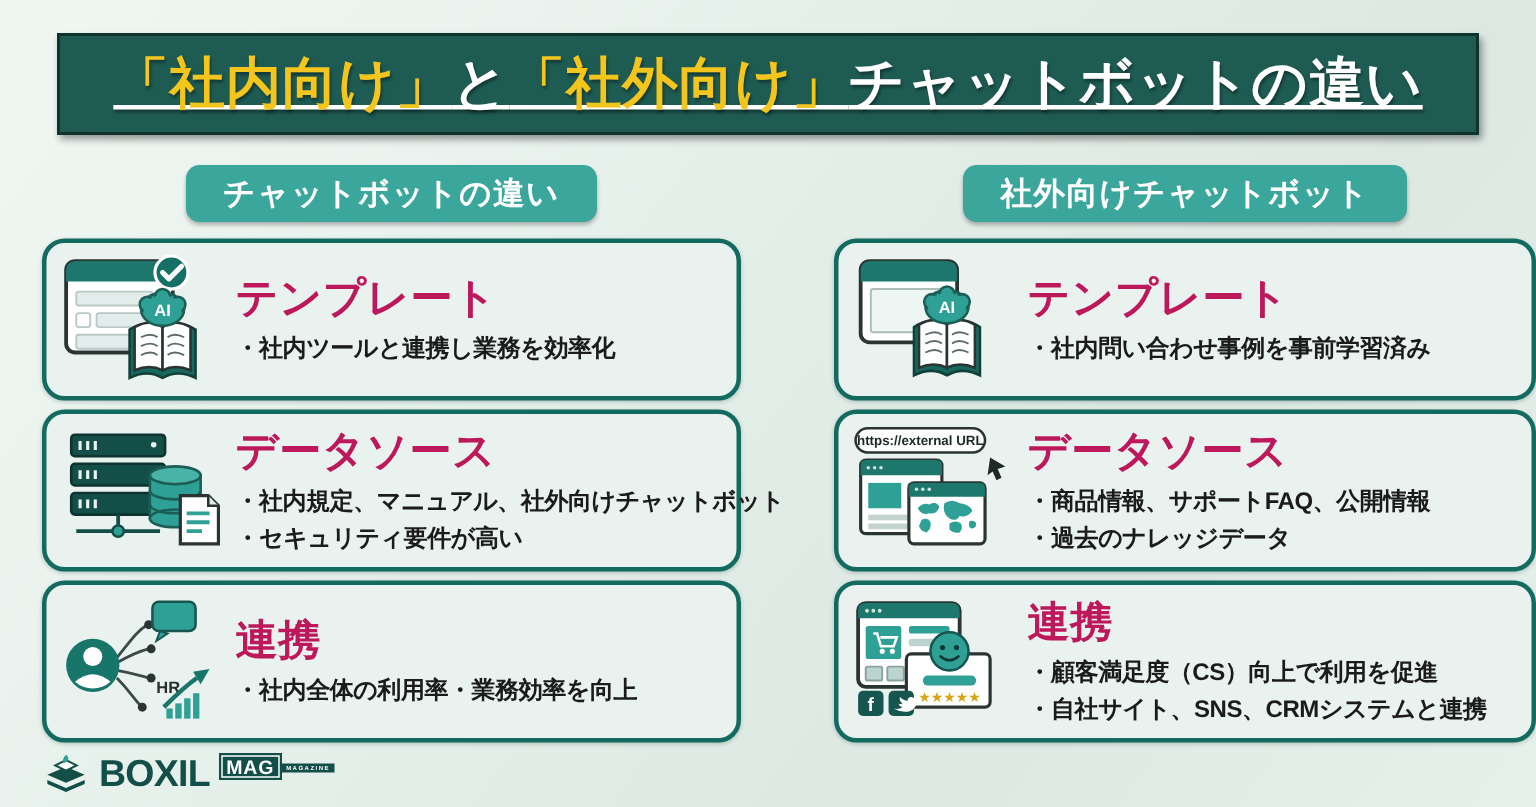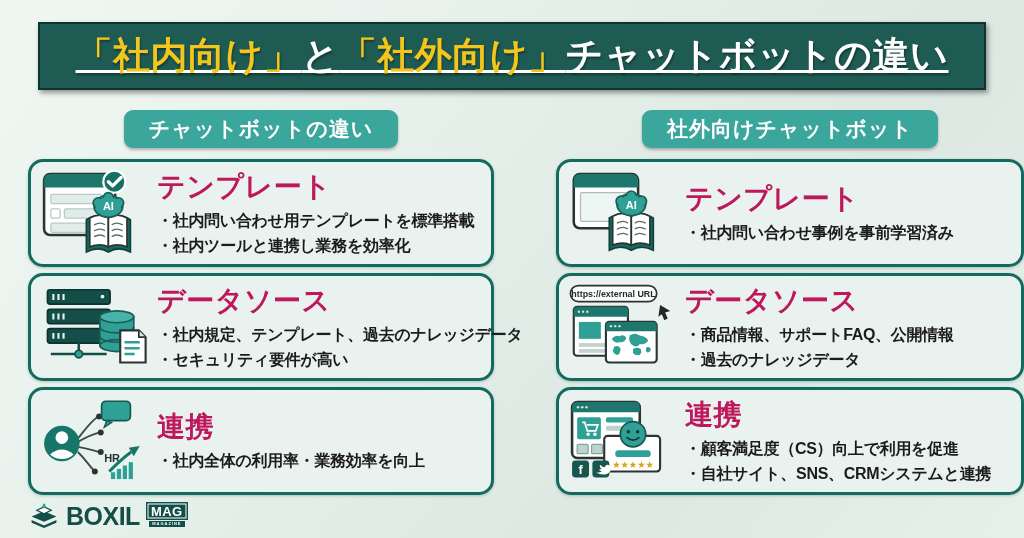--- a/index.html
+++ b/index.html
@@ -54,21 +54,21 @@
   }
   
   .footer{
     position:absolute;left:28px;top:502px;
     display:flex;align-items:flex-start;gap:6px;
   }
   .logo-text{
     font-size:25px;font-weight:800;color:#134f48;letter-spacing:-.5px;
   }
   .mag-badge{
-    display:flex;flex-direction:column;align-items:center;line-height:1;
+    display:flex;align-items:center;line-height:1;
   }
   .mag-badge .mag{
     background:#134f48;color:#fff;font-size:13px;font-weight:800;
     padding:3px 5px 2px;letter-spacing:.5px;
     box-shadow:inset 0 0 0 1.5px #134f48, inset 0 0 0 2.5px #ffffff;
   }
   .mag-badge .magazine{
     background:#134f48;color:#fff;font-size:4px;font-weight:700;
     padding:1px 3px;margin-top:1px;letter-spacing:1px;
   }
@@ -104,21 +104,20 @@
           <ellipse cx="82" cy="44" rx="17" ry="13" fill="#2fa095" stroke="#1b5e55" stroke-width="2"></ellipse>
           <circle cx="70" cy="40" r="6" fill="#2fa095" stroke="#1b5e55" stroke-width="2"></circle>
           <circle cx="94" cy="40" r="6" fill="#2fa095" stroke="#1b5e55" stroke-width="2"></circle>
           <circle cx="82" cy="34" r="6" fill="#2fa095" stroke="#1b5e55" stroke-width="2"></circle>
           <ellipse cx="82" cy="44" rx="15" ry="11" fill="#2fa095"></ellipse>
           <text x="82" y="49" text-anchor="middle" font-size="13" font-weight="bold" fill="#fff">AI</text>
         </svg>
       </div>
       <div class="card-body">
         <h2 class="card-title">テンプレート</h2>
-        <div class="bullet">・社内問い合わせ用テンプレートを標準搭載</div>
         <div class="bullet">・社内ツールと連携し業務を効率化</div>
       </div>
     </div>
 
     <div class="card">
       <div class="card-icon">
         <svg viewBox="0 0 130 104" width="110" height="88" aria-hidden="true">
           <rect x="10" y="8" width="74" height="17" rx="3" fill="#134f48" stroke="#0c332e" stroke-width="2"></rect>
           <rect x="10" y="31" width="74" height="17" rx="3" fill="#134f48" stroke="#0c332e" stroke-width="2"></rect>
           <rect x="10" y="54" width="74" height="17" rx="3" fill="#134f48" stroke="#0c332e" stroke-width="2"></rect>
@@ -132,21 +131,21 @@
           <ellipse cx="92" cy="74" rx="20" ry="7" fill="#2fa095" stroke="#1b5e55" stroke-width="2"></ellipse>
           <path d="M72 52 a20 7 0 0 0 40 0 M72 63 a20 7 0 0 0 40 0" stroke="#1b5e55" stroke-width="2" fill="none"></path>
           <ellipse cx="92" cy="40" rx="20" ry="7" fill="#48b3a8" stroke="#1b5e55" stroke-width="2"></ellipse>
           <path d="M96 56 h22 l8 8 v30 h-30 z" fill="#fff" stroke="#2a3432" stroke-width="2.5"></path>
           <path d="M118 56 v8 h8" fill="#dfe9e6" stroke="#2a3432" stroke-width="2"></path>
           <path d="M101 70 h18 M101 77 h18 M101 84 h12" stroke="#2fa095" stroke-width="3"></path>
         </svg>
       </div>
       <div class="card-body">
         <h2 class="card-title">データソース</h2>
-        <div class="bullet">・社内規定、テンプレート、過去のナレッジデータ</div>
+        <div class="bullet">・社内規定、マニュアル、社外向けチャットボット</div>
         <div class="bullet">・セキュリティ要件が高い</div>
       </div>
     </div>
 
     <div class="card">
       <div class="card-icon">
         <svg viewBox="0 0 130 104" width="110" height="88" aria-hidden="true">
           <path d="M46 49 C58 34 62 28 70 23 M46 53 C58 46 63 44 71 42 M46 59 C58 61 63 63 71 65 M46 65 C56 75 59 81 65 87" stroke="#3c4b48" stroke-width="2.2" fill="none"></path>
           <circle cx="71" cy="23" r="3.5" fill="#2a3432"></circle>
           <circle cx="73" cy="42" r="3.5" fill="#2a3432"></circle>

